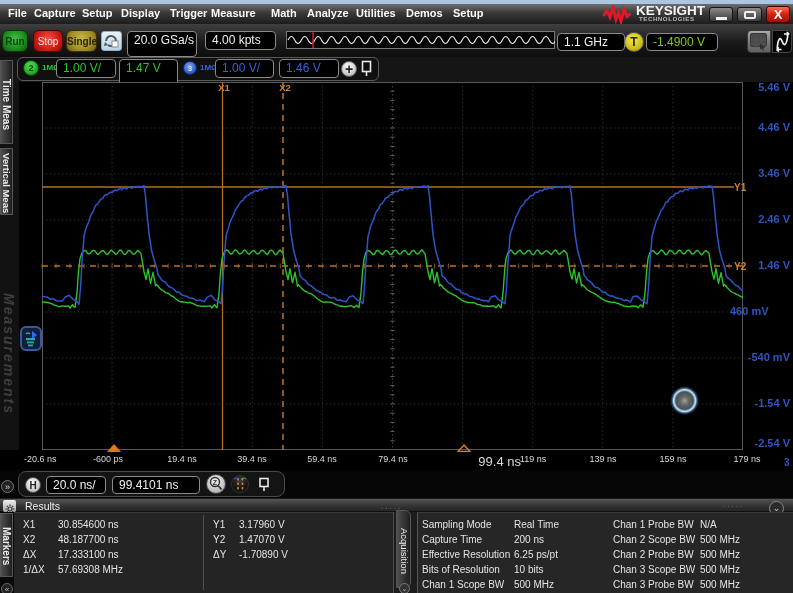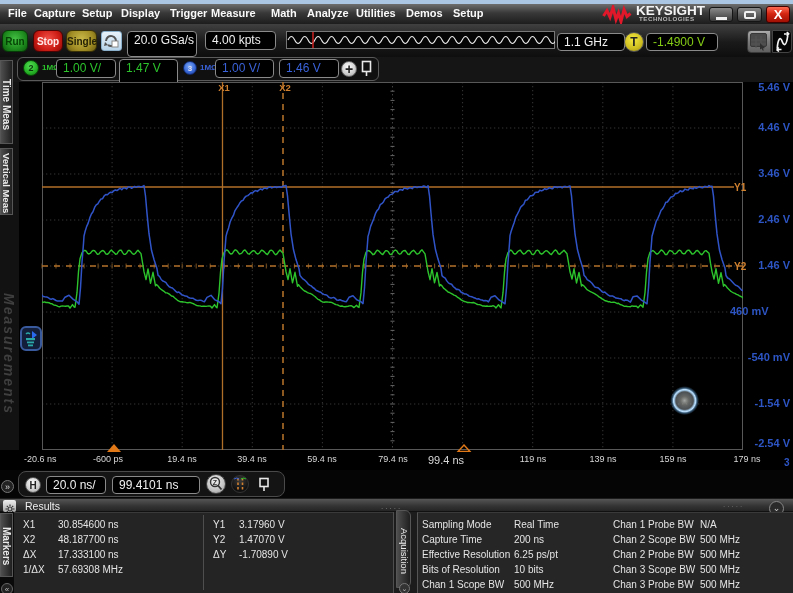--- a/index.html
+++ b/index.html
@@ -32,21 +32,21 @@
 <div class="abs" style="left:709px;top:7px;width:24px;height:15px;background:linear-gradient(#8a8a8a,#3a3a3a);border:1px solid #151515;border-radius:3px">
     <div class="abs" style="left:6px;top:9px;width:11px;height:3px;background:#f0f0f0"></div>
   </div>
 <div class="abs" style="left:737px;top:7px;width:25px;height:15px;background:linear-gradient(#8a8a8a,#3a3a3a);border:1px solid #151515;border-radius:3px">
     <div class="abs" style="left:6px;top:3px;width:12px;height:8px;border:2px solid #f0f0f0;border-radius:2px"></div>
   </div>
 <div class="abs" style="left:766px;top:6px;width:24px;height:17px;background:linear-gradient(#ff6a52,#d42612 45%,#a01004);border:1px solid #400000;border-radius:3px;color:#fff;font-weight:bold;font-size:13px;text-align:center;line-height:15px">X</div>
 
 <div class="abs" style="left:0;top:24px;width:793px;height:33px;background:linear-gradient(#404040,#1a1a1a 55%,#0e0e0e)"></div>
 <div class="abs" style="left:2px;top:30px;width:26px;height:22px;background:radial-gradient(circle at 50% 40%,#44c044,#1d8a1d 60%,#0d5a0d);border:1px solid #063a06;border-radius:6px;color:#073;font-size:10px;font-weight:bold;text-align:center;line-height:21px;color:#054405">Run</div>
-<div class="abs" style="left:33px;top:30px;width:30px;height:22px;background:radial-gradient(circle at 50% 40%,#f05048,#cc1c14 60%,#8a0a06);border:1px solid #4a0404;border-radius:6px;color:#ffe8e8;font-size:10px;font-weight:bold;text-align:center;line-height:21px">Stop</div>
+<div class="abs" style="left:33px;top:30px;width:30px;height:22px;background:radial-gradient(circle at 50% 40%,#f05048,#cc1c14 60%,#8a0a06);border:1px solid #4a0404;border-radius:6px;color:#ffe8e8;font-size:10px;font-weight:normal;text-align:center;line-height:21px">Stop</div>
 <div class="abs" style="left:66px;top:30px;width:31px;height:22px;background:radial-gradient(circle at 50% 40%,#c8b848,#a08c24 60%,#6a5c10);border:1px solid #3a3206;border-radius:6px;color:#262206;font-size:10px;font-weight:bold;text-align:center;line-height:21px">Single</div>
 <div class="abs" style="left:101px;top:31px;width:21px;height:20px;background:linear-gradient(#e8f2fa,#b8d4ea);border:1px solid #8ab0cc;border-radius:3px">
 <svg width="19" height="18" viewBox="0 0 19 18">
       <path d="M4 9 a5 5 0 1 1 2 4" fill="none" stroke="#555" stroke-width="2"></path>
       <path d="M3 10 l3 3 l-4 1 z" fill="#555"></path>
       <rect x="10" y="9" width="6" height="6" fill="#fff" stroke="#888"></rect>
     </svg></div>
 <div class="box" style="left:127px;top:31px;width:70px;height:26px;font-size:12px">20.0 GSa/s</div>
 <div class="box" style="left:205px;top:31px;width:71px;height:19px;font-size:12px">4.00 kpts</div>
 <svg class="abs" style="left:286px;top:31px" width="269" height="18" viewBox="0 0 269 18">
@@ -251,21 +251,21 @@
 <div style="position:absolute;right:3px;top:397px;width:60px;text-align:right;color:#2d55c4;font-size:11px;font-weight:bold">-1.54 V</div>
 <div style="position:absolute;right:3px;top:437px;width:60px;text-align:right;color:#2d55c4;font-size:11px;font-weight:bold">-2.54 V</div>
 
 <div class="abs" style="left:19px;top:450px;width:774px;height:20px;background:#000"></div>
 <div style="position:absolute;left:24px;top:454px;width:70px;text-align:left;color:#d8d8d8;font-size:9px">-20.6 ns</div>
 <div style="position:absolute;left:73px;top:454px;width:70px;text-align:center;color:#d8d8d8;font-size:9px">-600 ps</div>
 <div style="position:absolute;left:147px;top:454px;width:70px;text-align:center;color:#d8d8d8;font-size:9px">19.4 ns</div>
 <div style="position:absolute;left:217px;top:454px;width:70px;text-align:center;color:#d8d8d8;font-size:9px">39.4 ns</div>
 <div style="position:absolute;left:287px;top:454px;width:70px;text-align:center;color:#d8d8d8;font-size:9px">59.4 ns</div>
 <div style="position:absolute;left:358px;top:454px;width:70px;text-align:center;color:#d8d8d8;font-size:9px">79.4 ns</div>
-<div style="position:absolute;left:428px;top:454px;width:70px;text-align:left;color:#d8d8d8;font-size:11px">99.4 ns</div>
+<div style="position:absolute;left:451px;top:454px;width:70px;text-align:right;color:#d8d8d8;font-size:13px">99.4 ns</div>
 <div style="position:absolute;left:498px;top:454px;width:70px;text-align:center;color:#d8d8d8;font-size:9px">119 ns</div>
 <div style="position:absolute;left:568px;top:454px;width:70px;text-align:center;color:#d8d8d8;font-size:9px">139 ns</div>
 <div style="position:absolute;left:638px;top:454px;width:70px;text-align:center;color:#d8d8d8;font-size:9px">159 ns</div>
 <div style="position:absolute;left:712px;top:454px;width:70px;text-align:center;color:#d8d8d8;font-size:9px">179 ns</div>
 <svg class="abs" style="left:106px;top:444px" width="16" height="8">
     <path d="M8 0 L15 8 L1 8 Z" fill="#e07818"></path>
   </svg>
 <svg class="abs" style="left:456px;top:444px" width="16" height="8">
     <path d="M8 1 L14 7.5 L2 7.5 Z" fill="none" stroke="#e07818" stroke-width="1.4"></path>
   </svg>

